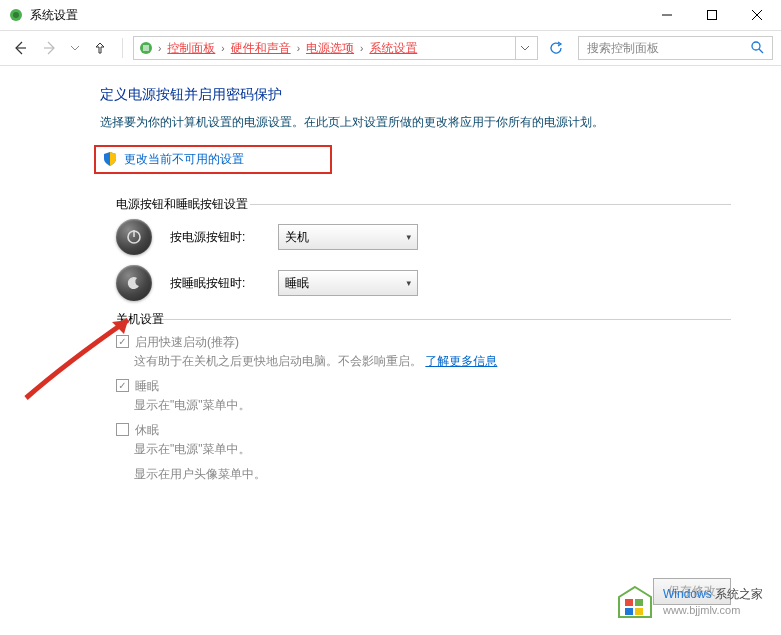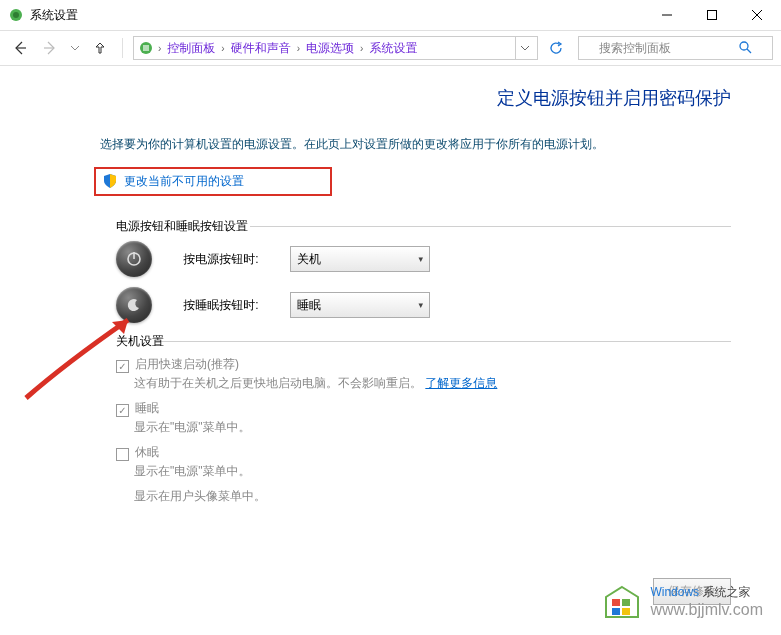--- a/index.html
+++ b/index.html
@@ -10,60 +10,60 @@
 .titlebar .title { flex: 1; color: #000; }
 .winbtns { display: flex; }
 .winbtn { width: 45px; height: 28px; display: flex; align-items: center; justify-content: center; }
 
 .navbar { height: 36px; border-top: 1px solid #e0e0e0; border-bottom: 1px solid #e0e0e0; display: flex; align-items: center; padding: 0 8px; gap: 6px; background: #fff; }
 .navbtn { width: 24px; height: 24px; display: flex; align-items: center; justify-content: center; color: #808080; }
 .navbtn.enabled { color: #000; }
 .navsep { width: 1px; height: 20px; background: #e0e0e0; margin: 0 4px; }
 .breadcrumb { flex: 1; height: 24px; border: 1px solid #ccc; display: flex; align-items: center; padding: 0 4px; gap: 2px; }
 .breadcrumb .bicon { width: 16px; height: 16px; }
-.breadcrumb .crumb { padding: 0 2px; color: #6d28d9; }
+.breadcrumb .crumb { padding: 0 2px; color: #ef4444; text-decoration: underline; }
 .breadcrumb .sep { color: #666; padding: 0 2px; font-size: 10px; }
 .bc-dropdown { width: 18px; height: 22px; display: flex; align-items: center; justify-content: center; border-left: 1px solid #ccc; margin-left: auto; color: #666; }
 .refresh { width: 24px; height: 24px; display: flex; align-items: center; justify-content: center; color: #1e78d7; }
-.searchbox { width: 195px; height: 24px; border: 1px solid #ccc; display: flex; align-items: center; padding: 0 20px; color: #888; margin-left: 4px; }
+.searchbox { width: 195px; height: 24px; border: 1px solid #ccc; display: flex; align-items: center; padding: 0 8px; color: #888; margin-left: 4px; }
 .searchbox .ph { flex: 1; }
 .searchbox .sicon { color: #1e78d7; }
 
 .content { padding: 20px 50px 20px 100px; position: relative; }
-.heading { color: #003399; font-size: 18px; margin-bottom: 26px; text-align: right; }
+.heading { color: #003399; font-size: 14px; margin-bottom: 10px; }
 .subheading { color: #0c4a6e; margin-bottom: 14px; }
 
 .highlight-box { border: 2px solid #d93025; padding: 4px 6px; display: inline-flex; align-items: flex-start; gap: 6px; margin-bottom: 16px; margin-left: -6px; width: 238px; }
 .shield-icon { width: 16px; height: 16px; }
 .link { color: #0066cc; }
 
 .section-label { color: #000; margin-bottom: 4px; margin-top: 6px; margin-left: 16px; }
 .hr-line { height: 1px; background: #d0d0d0; margin: 4px 0 14px 0; }
 
-.btn-row { display: flex; align-items: center; gap: 24px; margin: 10px 0 10px 16px; text-align: center; }
+.btn-row { display: flex; align-items: center; gap: 18px; margin: 10px 0 10px 16px; }
 .power-icon-wrap { width: 36px; height: 36px; border-radius: 50%; background: radial-gradient(circle at 35% 30%, #888, #444 55%, #222); display: flex; align-items: center; justify-content: center; box-shadow: inset 0 1px 2px rgba(255,255,255,.4), 0 1px 3px rgba(0,0,0,.3); }
 .row-label { width: 90px; color: #000; }
 .dropdown { width: 140px; height: 26px; border: 1px solid #adadad; background: linear-gradient(#fff, #e8e8e8); display: flex; align-items: center; padding: 0 6px; position: relative; }
 .dropdown .dd-caret { margin-left: auto; font-size: 9px; color: #444; }
 
 .shutdown-section { margin-top: 6px; }
-.check-row { display: flex; align-items: flex-end; gap: 6px; margin: 6px 0 2px 16px; }
+.check-row { display: flex; align-items: flex-start; gap: 6px; margin: 6px 0 2px 16px; }
 .checkbox { width: 13px; height: 13px; border: 1px solid #999; display: flex; align-items: center; justify-content: center; flex-shrink: 0; margin-top: 1px; }
 .checkbox.checked::after { content: "✓"; font-size: 10px; color: #888; }
 .check-label { color: #888; }
 .check-desc { margin: 2px 0 8px 34px; color: #888; }
 
 .footer { position: absolute; bottom: 30px; right: 50px; display: flex; gap: 8px; justify-content: flex-end; }
 .action-btn { padding: 4px 14px; border: 1px solid #adadad; background: linear-gradient(#f8f8f8, #e6e6e6); color: #a0a0a0; }
 
 .redarrow { position: absolute; left: 16px; top: 308px; pointer-events: none; }
 
 .watermark { position: absolute; right: 18px; bottom: 16px; display: flex; align-items: center; gap: 8px; color: #666; font-size: 16px; }
 .watermark .wmtext { font-family: "Segoe UI", sans-serif; }
-.watermark .wmsub { color: #999; font-size: 16px; }
+.watermark .wmsub { color: #999; font-size: 11px; }
 </style>
 </head>
 <body>
 
 <div class="titlebar">
   <span class="icon">
     <svg viewBox="0 0 16 16" width="16" height="16">
         <circle cx="8" cy="8" r="6" fill="#4caf50"></circle>
         <circle cx="8" cy="8" r="3" fill="#2e7d32"></circle>
       </svg>

